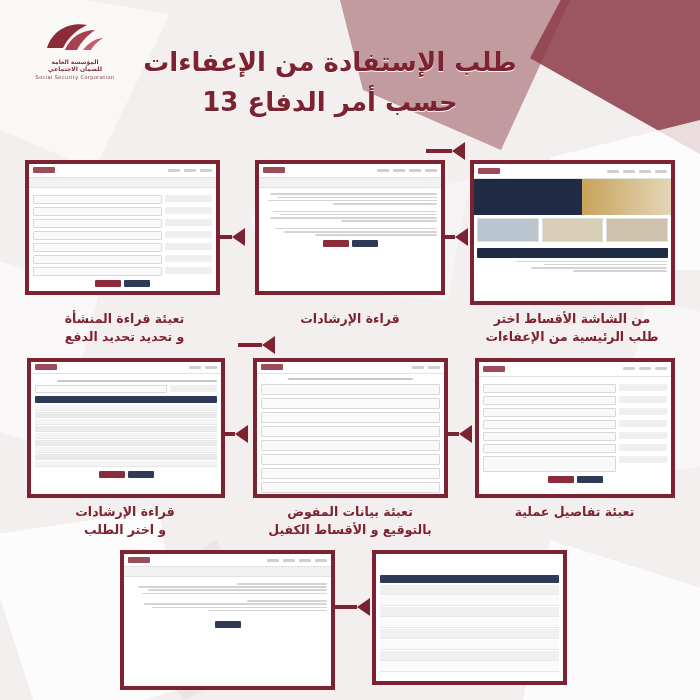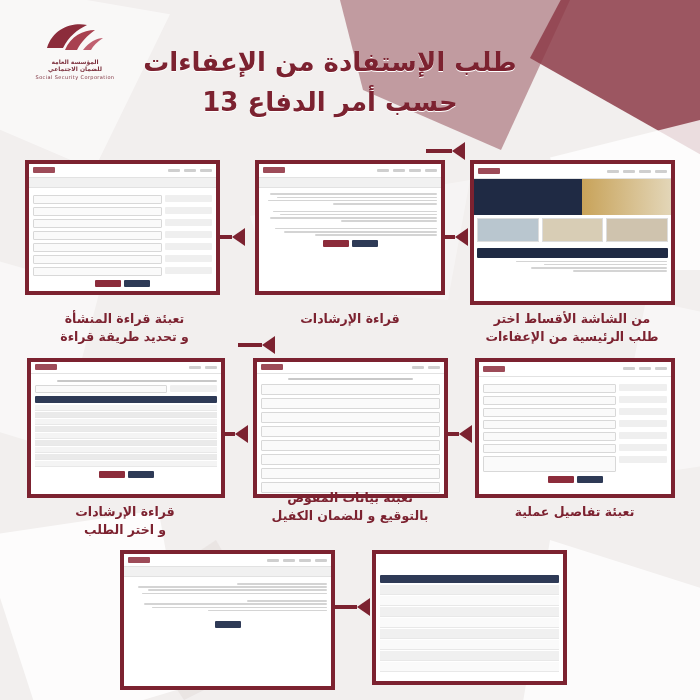--- a/index.html
+++ b/index.html
@@ -236,21 +236,21 @@
         </div>
       <div class="btnrow">
         <div class="btn"></div>
         <div class="btn sec"></div>
       </div>
     </div>
   </div>
 </div>
 <div class="cap" style="top:310px;right:468px;width:215px;">
   <div>تعبئة قراءة المنشأة</div>
-  <div>و تحديد طريقة قراءة</div>
+  <div>و تحديد تحديد الدفع</div>
 </div>
 
 <div class="arrow-left" style="top:336px;right:425px;">
   <div class="head"></div>
   <div class="bar" style="width:24px;"></div>
 </div>
 
 <div class="card" style="top:358px;right:25px;width:200px;height:140px;">
   <div class="mini">
     <div class="topbar">
@@ -337,23 +337,23 @@
         </div>
       <div class="fieldrow">
           <div class="field" style="height:9px"></div>
         </div>
       <div class="fieldrow">
           <div class="field" style="height:9px"></div>
         </div>
     </div>
   </div>
 </div>
-<div class="cap" style="top:489px;right:245px;width:210px;">
+<div class="cap" style="top:503px;right:245px;width:210px;">
   <div>تعبئة بيانات المفوض</div>
-  <div>بالتوقيع و للضمان الكفيل</div>
+  <div>بالتوقيع و الأقساط الكفيل</div>
 </div>
 
 <div class="arrow-left" style="top:425px;right:452px;">
   <div class="head"></div>
   <div class="bar" style="width:18px;"></div>
 </div>
 
 <div class="card" style="top:358px;right:475px;width:198px;height:140px;">
   <div class="mini">
     <div class="topbar" style="height:9%">

